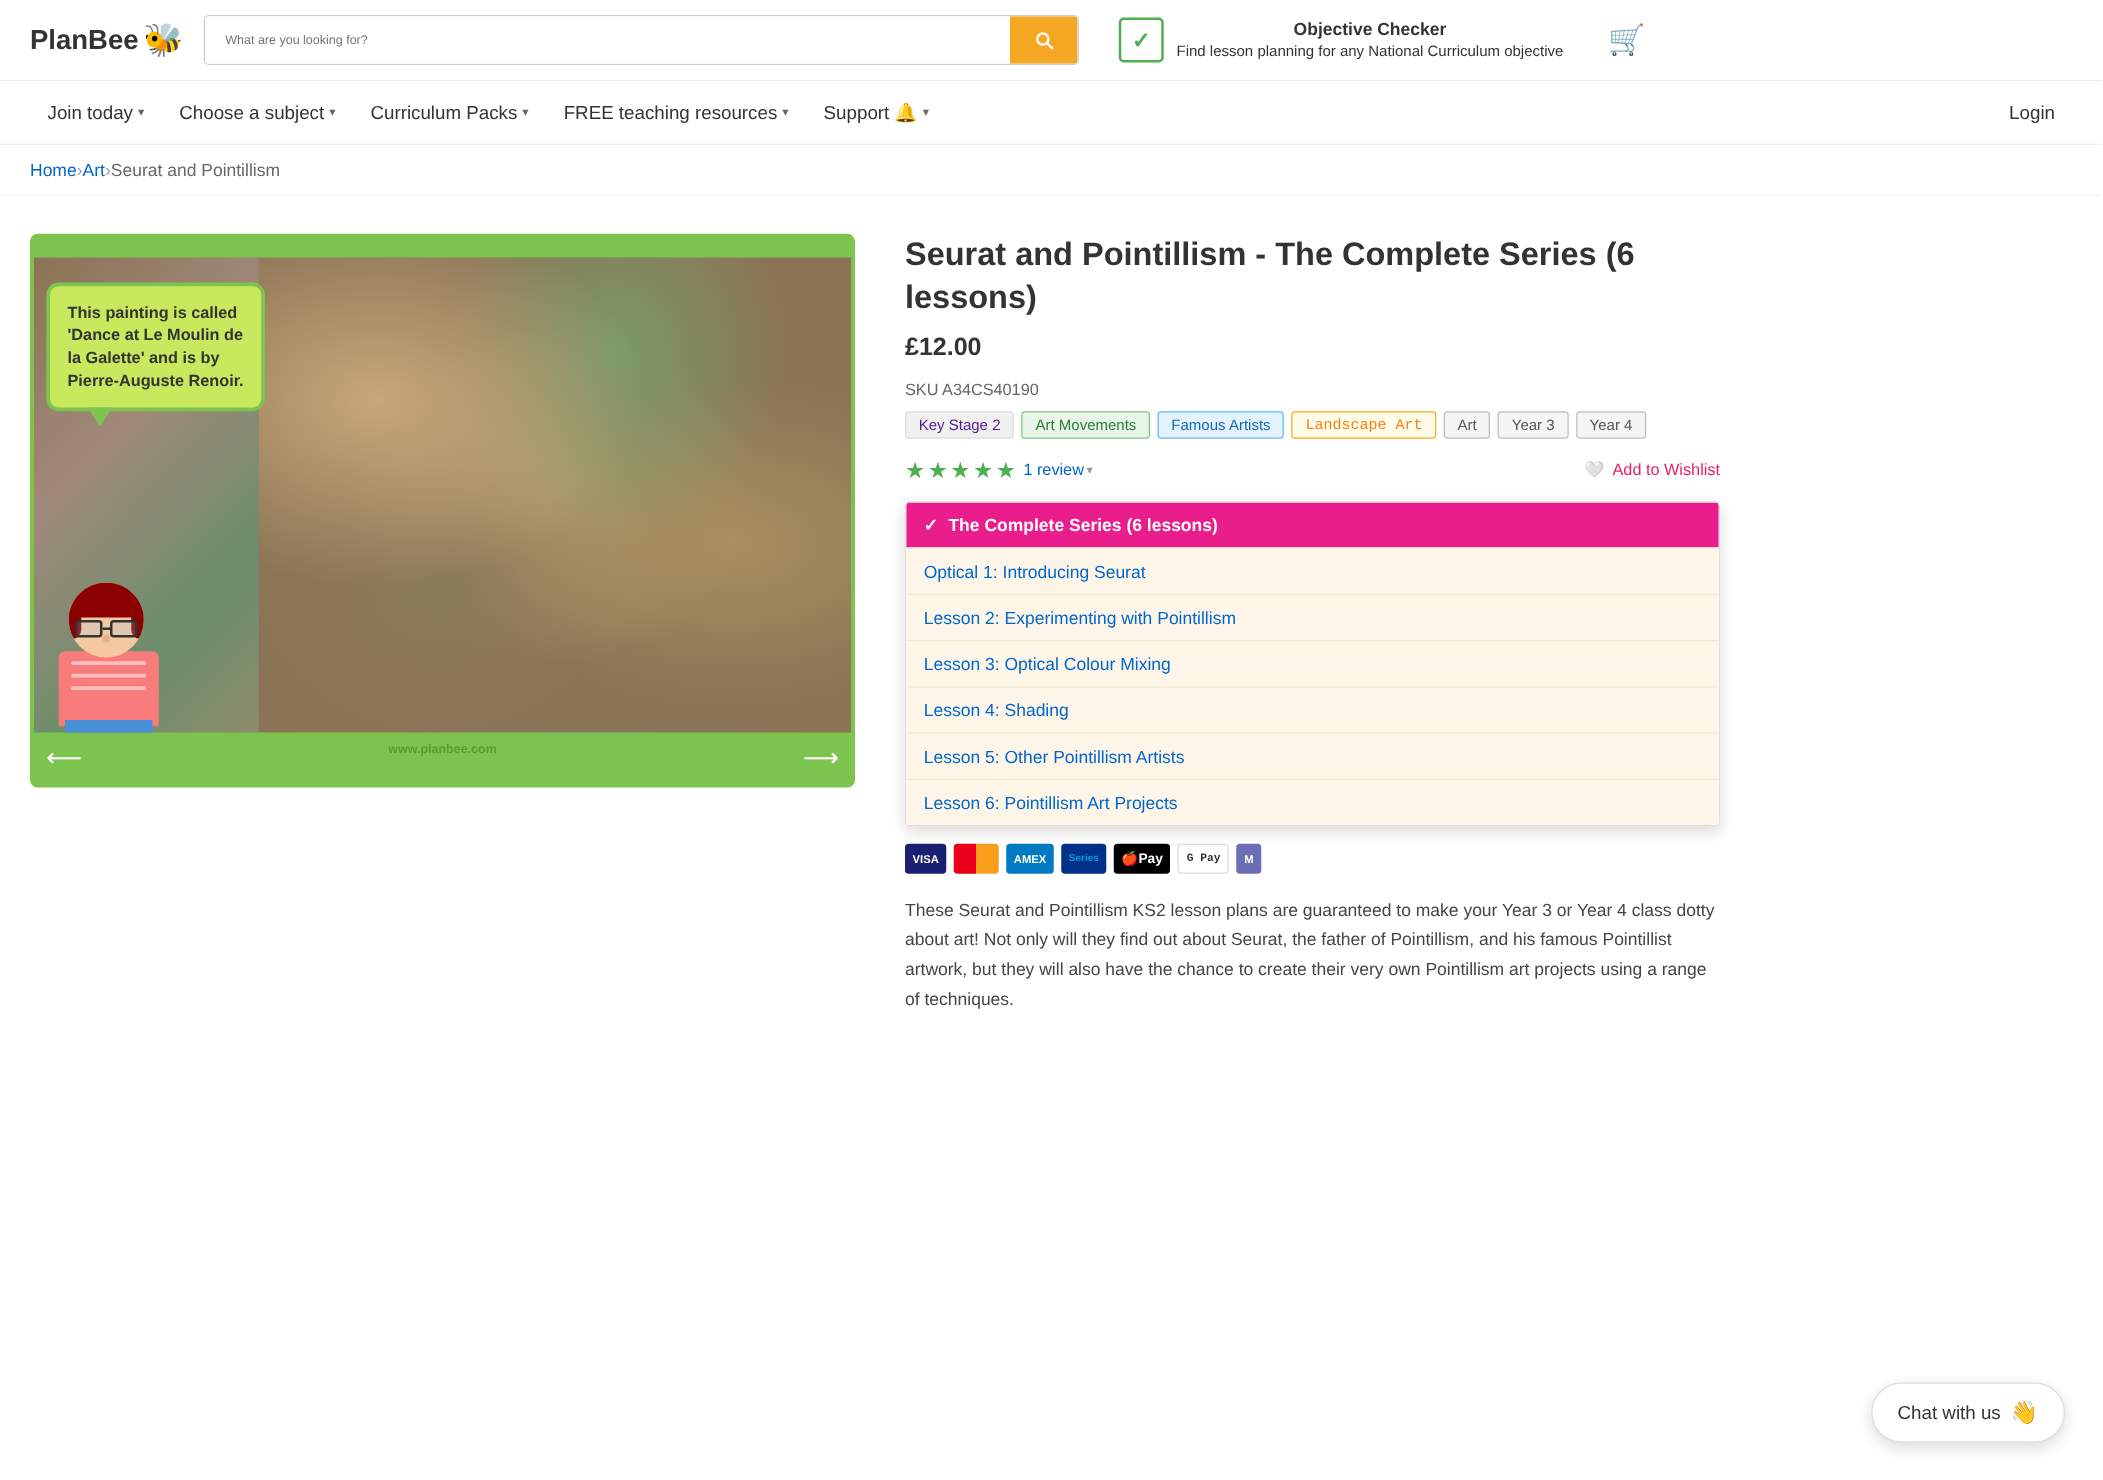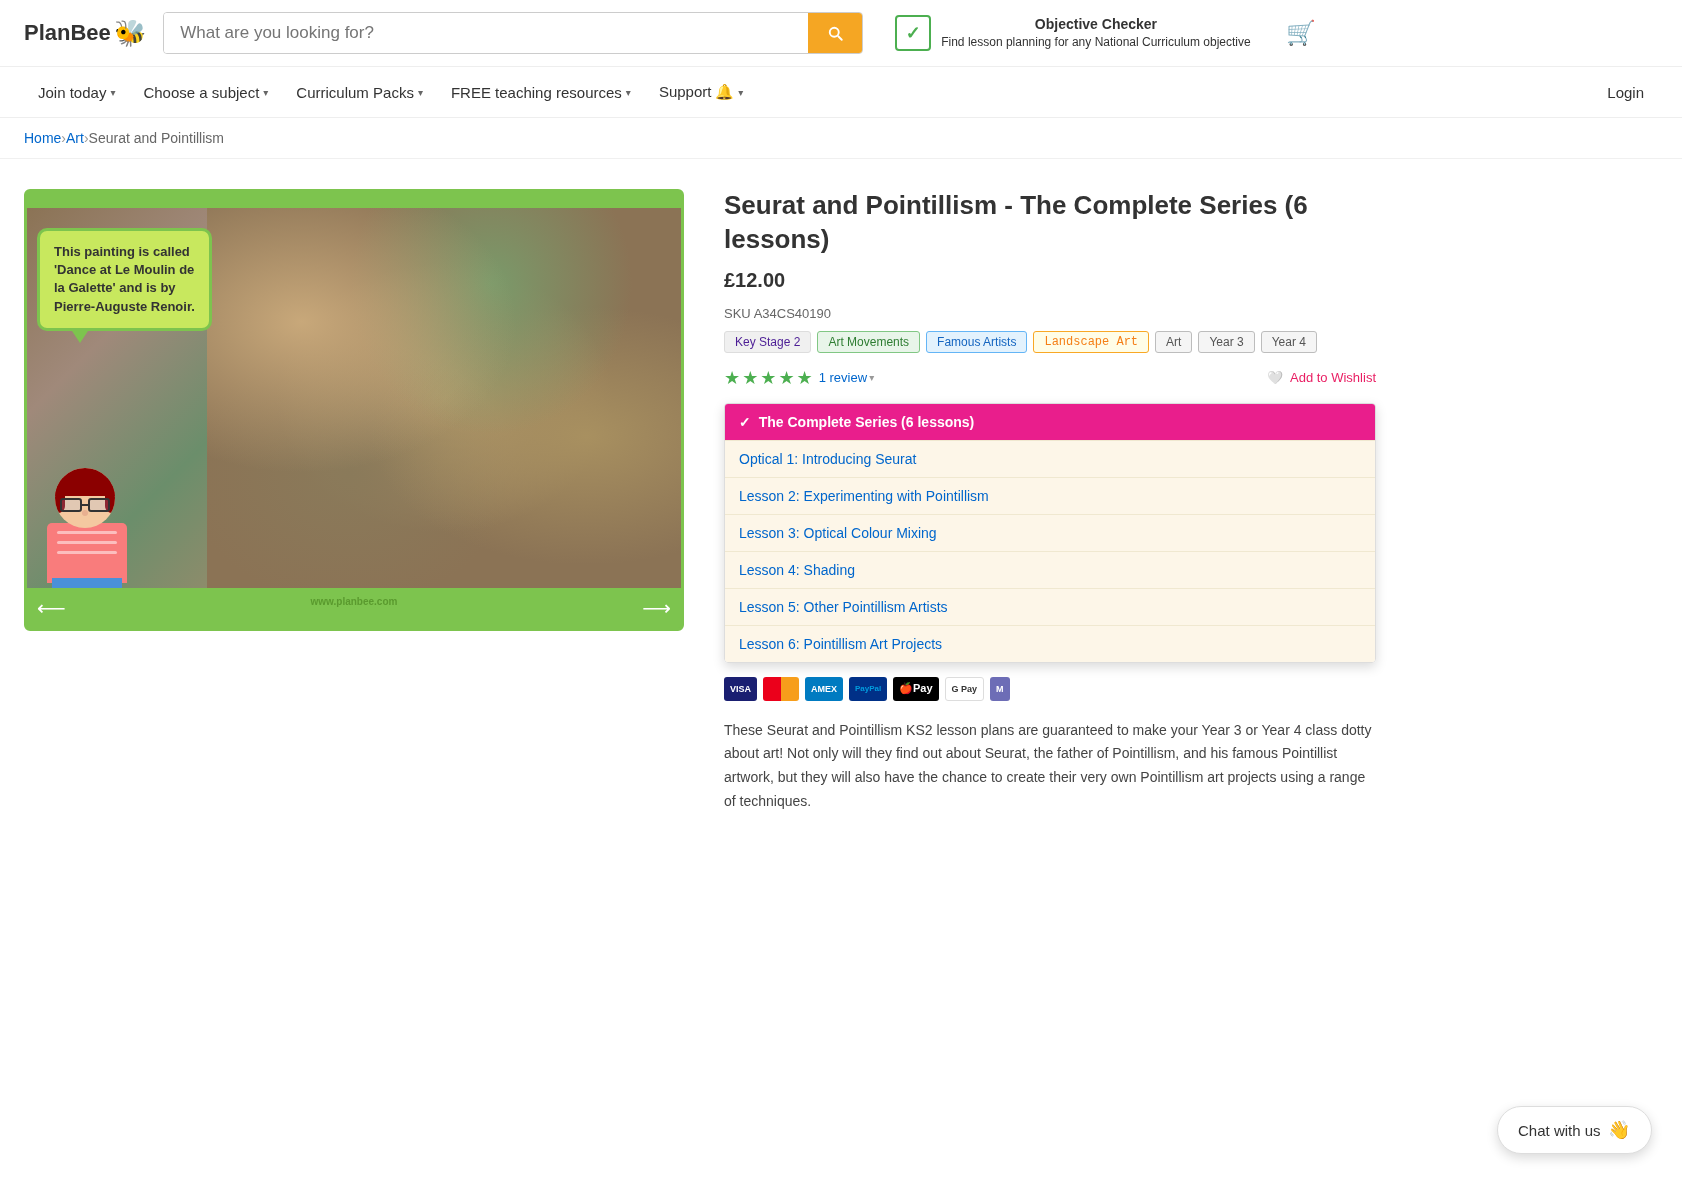--- a/index.html
+++ b/index.html
@@ -3,21 +3,21 @@
   <meta charset="utf-8">
   <style>
     * { box-sizing: border-box; margin: 0; padding: 0; }
     body { font-family: -apple-system, BlinkMacSystemFont, 'Segoe UI', Arial, sans-serif; background: #fff; color: #333; font-size: 14px; }
 
     
     .header { display: flex; align-items: center; padding: 12px 24px; border-bottom: 1px solid #eee; gap: 16px; }
     .logo { display: flex; align-items: center; gap: 4px; font-size: 22px; font-weight: 700; color: #333; white-space: nowrap; }
     .logo-bee { font-size: 26px; }
     .search-bar { flex: 1; display: flex; border: 1px solid #ccc; border-radius: 4px; overflow: hidden; max-width: 700px; }
-    .search-bar input { flex: 1; padding: 10px 16px; border: none; outline: none; font-size: 17px; color: #999; }
+    .search-bar input { flex: 1; padding: 10px 16px; border: none; outline: none; font-size: 10px; color: #999; }
     .search-btn { background: #f5a623; border: none; padding: 10px 18px; cursor: pointer; display: flex; align-items: center; justify-content: center; }
     .search-btn svg { width: 18px; height: 18px; fill: #fff; }
     .objective-checker { display: flex; align-items: center; gap: 10px; margin-left: 16px; }
     .obj-icon { width: 36px; height: 36px; border: 2px solid #4caf50; border-radius: 4px; display: flex; align-items: center; justify-content: center; color: #4caf50; font-size: 18px; font-weight: 700; }
     .obj-text { font-size: 12px; line-height: 1.4; text-align: center; }
     .obj-title { font-weight: 700; font-size: 14px; }
     .cart-icon { margin-left: 20px; font-size: 24px; cursor: pointer; color: #333; }
 
     
     .nav { display: flex; align-items: center; padding: 0 24px; border-bottom: 1px solid #eee; background: #fff; }
@@ -69,21 +69,21 @@
     .dropdown-option { padding: 10px 14px; font-size: 14px; cursor: pointer; background: #fdf6e8; color: #0066cc; border-top: 1px solid #f0e8d0; }
 
     
     .payment-row { display: flex; gap: 6px; align-items: center; flex-wrap: wrap; margin-bottom: 18px; }
     .payment-icon { height: 24px; border-radius: 3px; display: flex; align-items: center; justify-content: center; font-size: 9px; font-weight: 700; padding: 0 6px; }
     .pay-visa { background: #1a1f71; color: white; }
     .pay-mc { background: #eb001b; color: white; width: 36px; }
     .pay-amex { background: #007bc1; color: white; }
     .pay-paypal { background: #003087; color: white; }
     .pay-applepay { background: #000; color: white; }
-    .pay-googlepay { background: #fff; color: #333; border: 1px solid #ddd; }
+    .pay-googlepay { background: #fff; color: #333; border: 1px solid #ddd; font-family: Liberation Mono, monospace; }
     .pay-maestro { background: #6d6db6; color: white; }
 
     .description { font-size: 14px; line-height: 1.7; color: #444; }
 
     
     .chat-widget { position: fixed; bottom: 30px; right: 30px; display: flex; align-items: center; gap: 10px; }
     .chat-btn { background: white; border: 1px solid #ddd; border-radius: 30px; padding: 12px 20px; display: flex; align-items: center; gap: 8px; font-size: 15px; font-weight: 500; cursor: pointer; box-shadow: 0 4px 12px rgba(0,0,0,0.15); }
     .chat-emoji { font-size: 18px; }
 
     
@@ -252,21 +252,21 @@
       <div class="dropdown-option">Lesson 3: Optical Colour Mixing</div>
       <div class="dropdown-option">Lesson 4: Shading</div>
       <div class="dropdown-option">Lesson 5: Other Pointillism Artists</div>
       <div class="dropdown-option">Lesson 6: Pointillism Art Projects</div>
     </div>
 
     <div class="payment-row">
       <div class="payment-icon pay-visa">VISA</div>
       <div class="payment-icon pay-mc" style="background:linear-gradient(to right,#eb001b 50%,#f79e1b 50%);width:36px;"></div>
       <div class="payment-icon pay-amex">AMEX</div>
-      <div class="payment-icon pay-paypal" style="background:#003087;color:#009cde;font-size:8px;font-weight:700;">PayPal</div>
+      <div class="payment-icon pay-paypal" style="background:#003087;color:#009cde;font-size:8px;font-weight:700;">Series</div>
       <div class="payment-icon pay-applepay" style="font-size:11px;">🍎Pay</div>
       <div class="payment-icon pay-googlepay">G Pay</div>
       <div class="payment-icon pay-maestro">M</div>
     </div>
 
     <div class="description">These Seurat and Pointillism KS2 lesson plans are guaranteed to make your Year 3 or Year 4 class dotty about art! Not only will they find out about Seurat, the father of Pointillism, and his famous Pointillist artwork, but they will also have the chance to create their very own Pointillism art projects using a range of techniques.</div>
   </div>
 </div>
 
 <div class="chat-widget">

